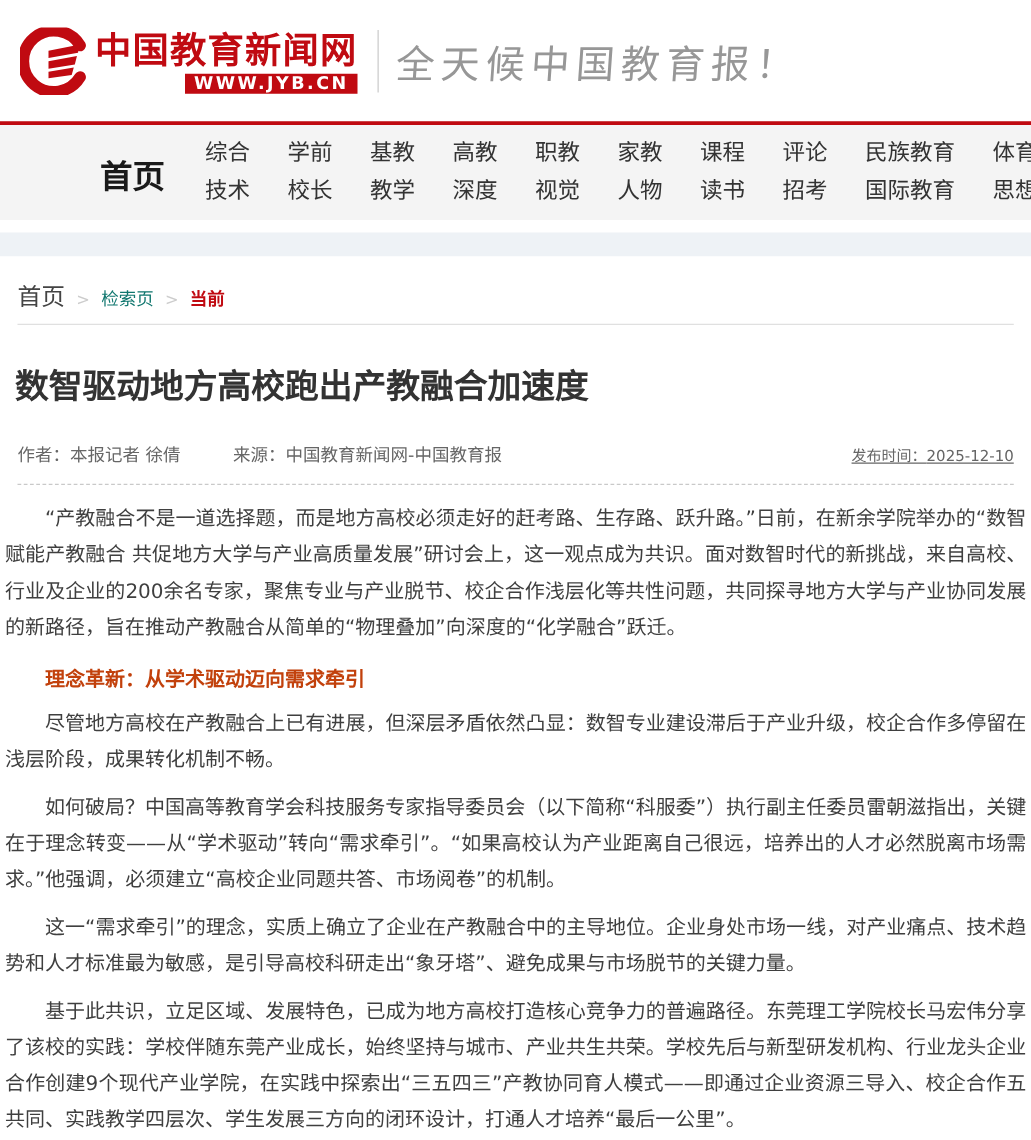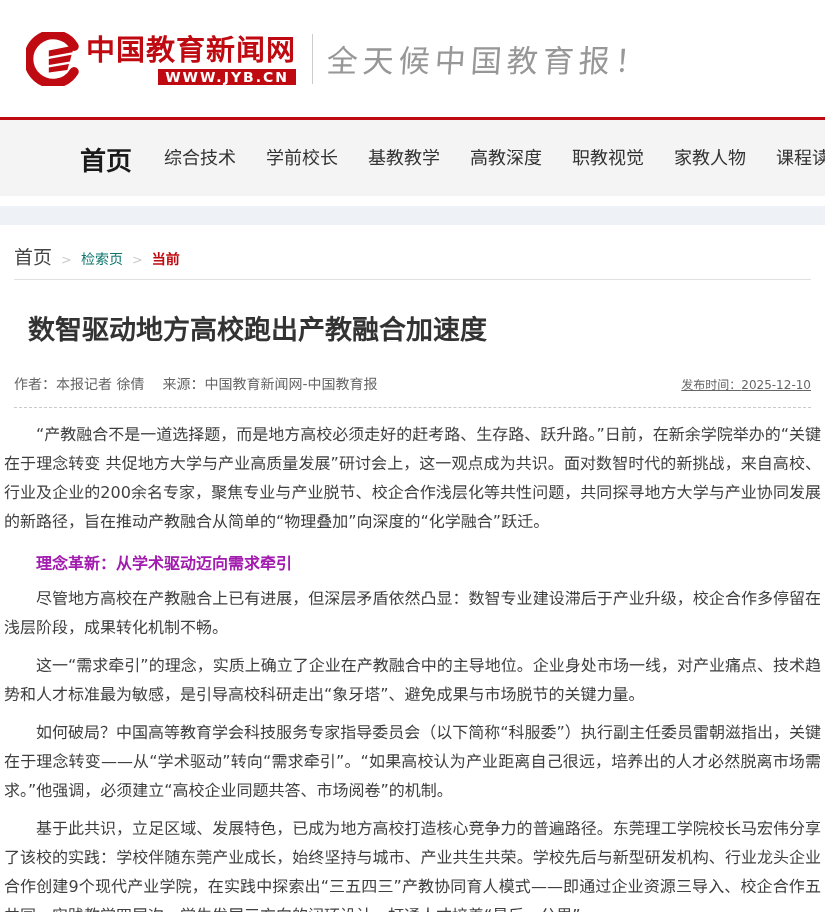--- a/index.html
+++ b/index.html
@@ -6,55 +6,55 @@
     --accent-red:#c00a11;
     --nav-bg:#f4f4f4;
     --band-bg:#eef2f6;
     --body-text:#3f3f3f;
     --muted:#666666;
   }
   *{margin:0;padding:0;box-sizing:border-box;}
   html,body{width:825px;height:912px;overflow:hidden;background:#fff;
     font-family:"DejaVu Sans","Liberation Sans",sans-serif;}
   
-  .site-header{height:117px;display:flex;align-items:center;padding-left:26px;background:#fff;}
+  .site-header{height:97px;display:flex;align-items:center;padding-left:16px;background:#fff;}
   .logo{display:flex;align-items:center;text-decoration:none;cursor:pointer;}
   .logo-icon{width:54px;height:54px;margin-right:6px;flex:0 0 auto;}
   .logo-textcol{display:flex;flex-direction:column;align-items:flex-end;}
   .logo-title{color:var(--accent-red);font-weight:bold;font-size:29px;letter-spacing:1px;line-height:34px;white-space:nowrap;}
   .logo-badge{background:var(--accent-red);color:#fff;font-size:14px;font-weight:bold;
     letter-spacing:2px;padding:2px 7px;margin-top:2px;line-height:12px;}
   .header-divider{width:1px;height:50px;background:#ccc;margin:0 14px 0 16px;}
   .slogan{color:#979797;font-size:31px;letter-spacing:5px;transform:skewX(-4deg);white-space:nowrap;font-weight:400;}
   
   .main-nav{height:79px;background:var(--nav-bg);border-top:3px solid var(--accent-red);
     display:flex;align-items:center;padding-left:80px;overflow:hidden;}
   .nav-home{font-size:26px;font-weight:bold;color:#1a1a1a;cursor:pointer;white-space:nowrap;}
   .nav-vline{width:1px;height:52px;background:#d5d5d5;margin:0 18px 0 14px;}
   .nav-cols{display:flex;gap:30px;}
-  .nav-col{display:flex;flex-direction:row;line-height:30px;font-size:18px;color:#333;white-space:nowrap;}
+  .nav-col{display:flex;flex-direction:column;line-height:30px;font-size:18px;color:#333;white-space:nowrap;}
   .nav-col span{cursor:pointer;}
   
   .band{height:19px;background:var(--band-bg);margin-top:10px;}
   .crumbs{padding:0 14px;margin-top:17px;display:flex;align-items:baseline;gap:9px;}
   .crumb-home{font-size:19px;color:#444;cursor:pointer;}
   .crumb-sep{font-size:13px;color:#ccc;}
   .crumb-mid{font-size:14px;color:#0f766e;cursor:pointer;}
   .crumb-cur{font-size:14px;color:var(--accent-red);font-weight:bold;}
   .crumb-rule{border:0;border-top:1px solid #e0e0e0;margin:10px 14px 0 14px;}
   
-  .art-title{padding:0 28px;margin-top:30px;font-size:27px;font-weight:600;color:#333;line-height:40px;}
+  .art-title{padding:0 12px;margin-top:30px;font-size:27px;font-weight:600;color:#333;line-height:40px;}
   .art-meta{padding:0 14px;margin-top:23px;display:flex;align-items:center;font-size:14px;color:var(--muted);}
-  .meta-source{margin-left:18px;}
+  .meta-source{margin-left:42px;}
   .meta-pub{margin-left:auto;font-size:12px;text-decoration:underline;}
   .meta-dash{border:0;border-top:1px dashed #c9c9c9;margin:14px 14px 0 14px;}
   .art-body{padding:0 4px;color:var(--body-text);}
   .art-body p{font-size:16px;line-height:29px;text-indent:2em;margin-top:9px;text-align:justify;}
   .art-body p.first{margin-top:12px;}
-  .art-body h3{font-size:16px;line-height:22px;text-indent:2em;margin-top:17px;margin-bottom:4px;color:#a21caf;font-weight:bold;}
+  .art-body h3{font-size:16px;line-height:22px;text-indent:2em;margin-top:17px;margin-bottom:4px;color:#c2410c;font-weight:bold;}
 </style>
 </head>
 <body>
 
 <header class="site-header">
   <a class="logo">
     <span class="logo-icon">
       <svg viewBox="0 0 64 64" width="54" height="54" aria-hidden="true">
         <path d="M57 17 A29 29 0 1 0 57 47" fill="none" stroke="#c00a11" stroke-width="11" stroke-linecap="round"></path>
         <g fill="#c00a11">
@@ -140,19 +140,19 @@
   <span class="meta-source">
     <span>来源：</span><span>中国教育新闻网-中国教育报</span>
   </span>
   <span class="meta-pub">
     <span>发布时间：</span><span>2025-12-10</span>
   </span>
 </div>
 <hr class="meta-dash">
 
 <div class="art-body">
-  <p class="first">“产教融合不是一道选择题，而是地方高校必须走好的赶考路、生存路、跃升路。”日前，在新余学院举办的“关键在于理念转变 共促地方大学与产业高质量发展”研讨会上，这一观点成为共识。面对数智时代的新挑战，来自高校、行业及企业的200余名专家，聚焦专业与产业脱节、校企合作浅层化等共性问题，共同探寻地方大学与产业协同发展的新路径，旨在推动产教融合从简单的“物理叠加”向深度的“化学融合”跃迁。</p>
+  <p class="first">“产教融合不是一道选择题，而是地方高校必须走好的赶考路、生存路、跃升路。”日前，在新余学院举办的“数智赋能产教融合 共促地方大学与产业高质量发展”研讨会上，这一观点成为共识。面对数智时代的新挑战，来自高校、行业及企业的200余名专家，聚焦专业与产业脱节、校企合作浅层化等共性问题，共同探寻地方大学与产业协同发展的新路径，旨在推动产教融合从简单的“物理叠加”向深度的“化学融合”跃迁。</p>
   <h3>理念革新：从学术驱动迈向需求牵引</h3>
   <p>尽管地方高校在产教融合上已有进展，但深层矛盾依然凸显：数智专业建设滞后于产业升级，校企合作多停留在浅层阶段，成果转化机制不畅。</p>
+  <p>如何破局？中国高等教育学会科技服务专家指导委员会（以下简称“科服委”）执行副主任委员雷朝滋指出，关键在于理念转变——从“学术驱动”转向“需求牵引”。“如果高校认为产业距离自己很远，培养出的人才必然脱离市场需求。”他强调，必须建立“高校企业同题共答、市场阅卷”的机制。</p>
   <p>这一“需求牵引”的理念，实质上确立了企业在产教融合中的主导地位。企业身处市场一线，对产业痛点、技术趋势和人才标准最为敏感，是引导高校科研走出“象牙塔”、避免成果与市场脱节的关键力量。</p>
-  <p>如何破局？中国高等教育学会科技服务专家指导委员会（以下简称“科服委”）执行副主任委员雷朝滋指出，关键在于理念转变——从“学术驱动”转向“需求牵引”。“如果高校认为产业距离自己很远，培养出的人才必然脱离市场需求。”他强调，必须建立“高校企业同题共答、市场阅卷”的机制。</p>
   <p>基于此共识，立足区域、发展特色，已成为地方高校打造核心竞争力的普遍路径。东莞理工学院校长马宏伟分享了该校的实践：学校伴随东莞产业成长，始终坚持与城市、产业共生共荣。学校先后与新型研发机构、行业龙头企业合作创建9个现代产业学院，在实践中探索出“三五四三”产教协同育人模式——即通过企业资源三导入、校企合作五共同、实践教学四层次、学生发展三方向的闭环设计，打通人才培养“最后一公里”。</p>
 </div>
 
 </body></html>

